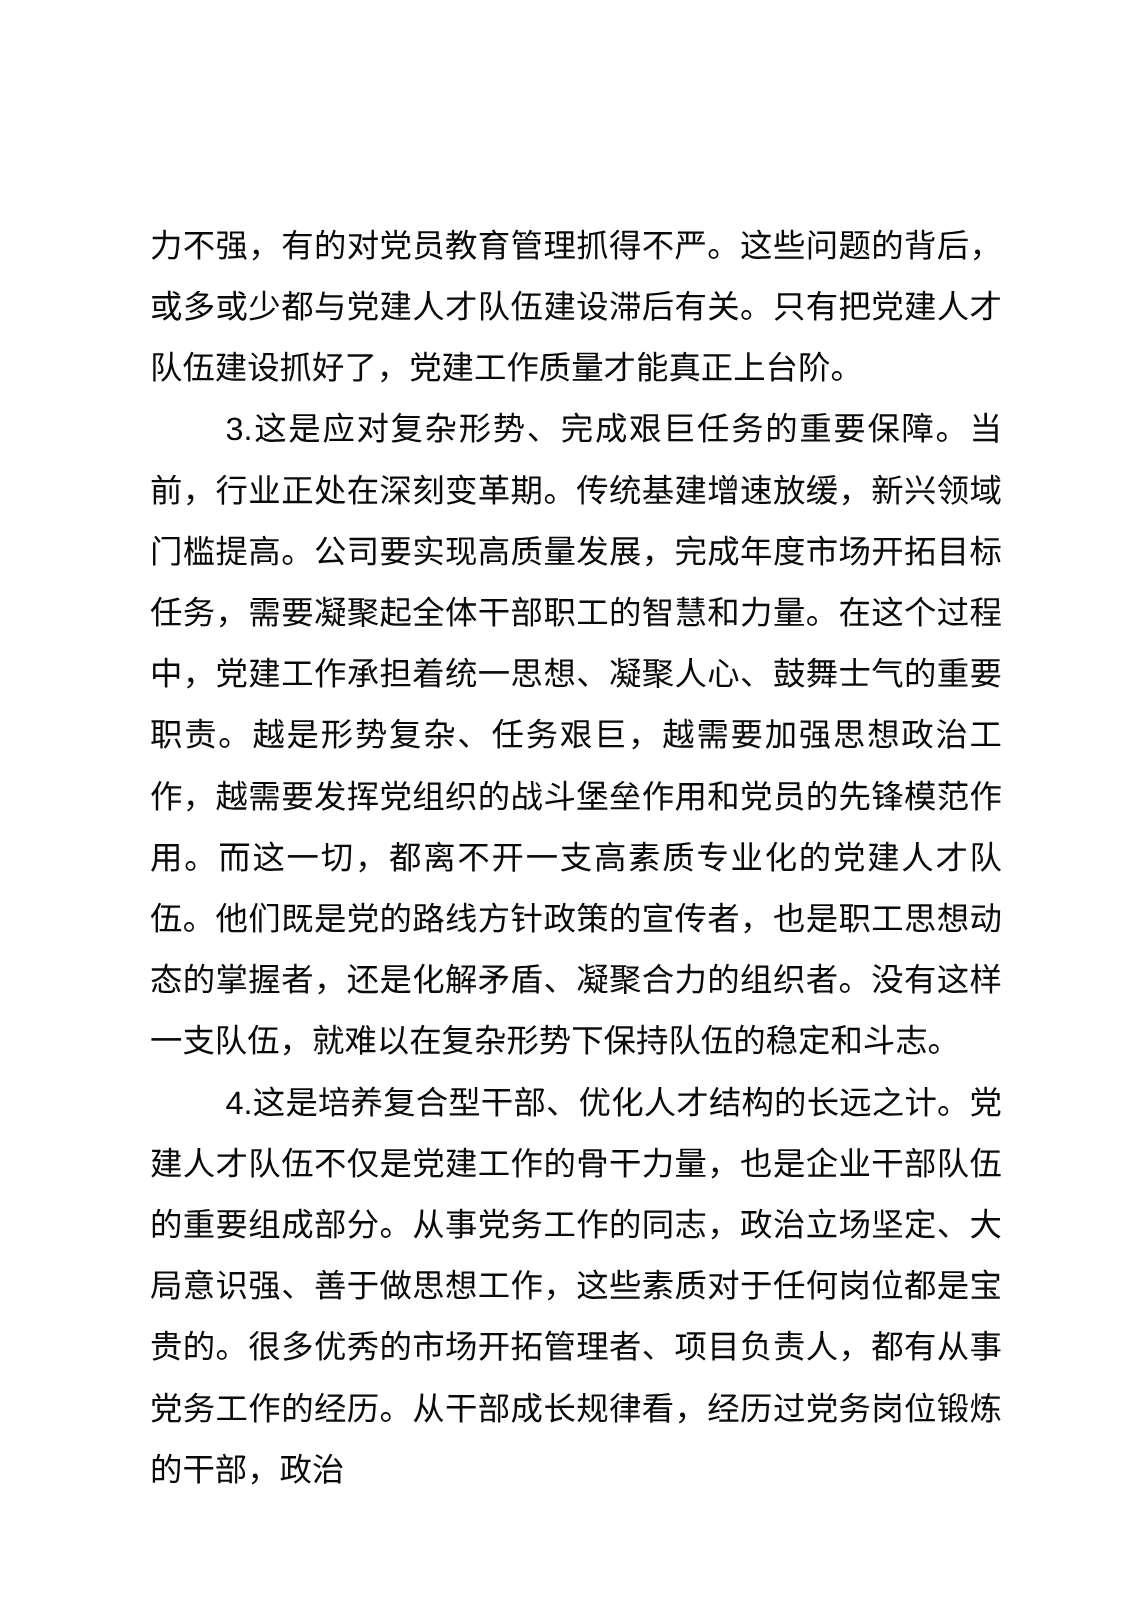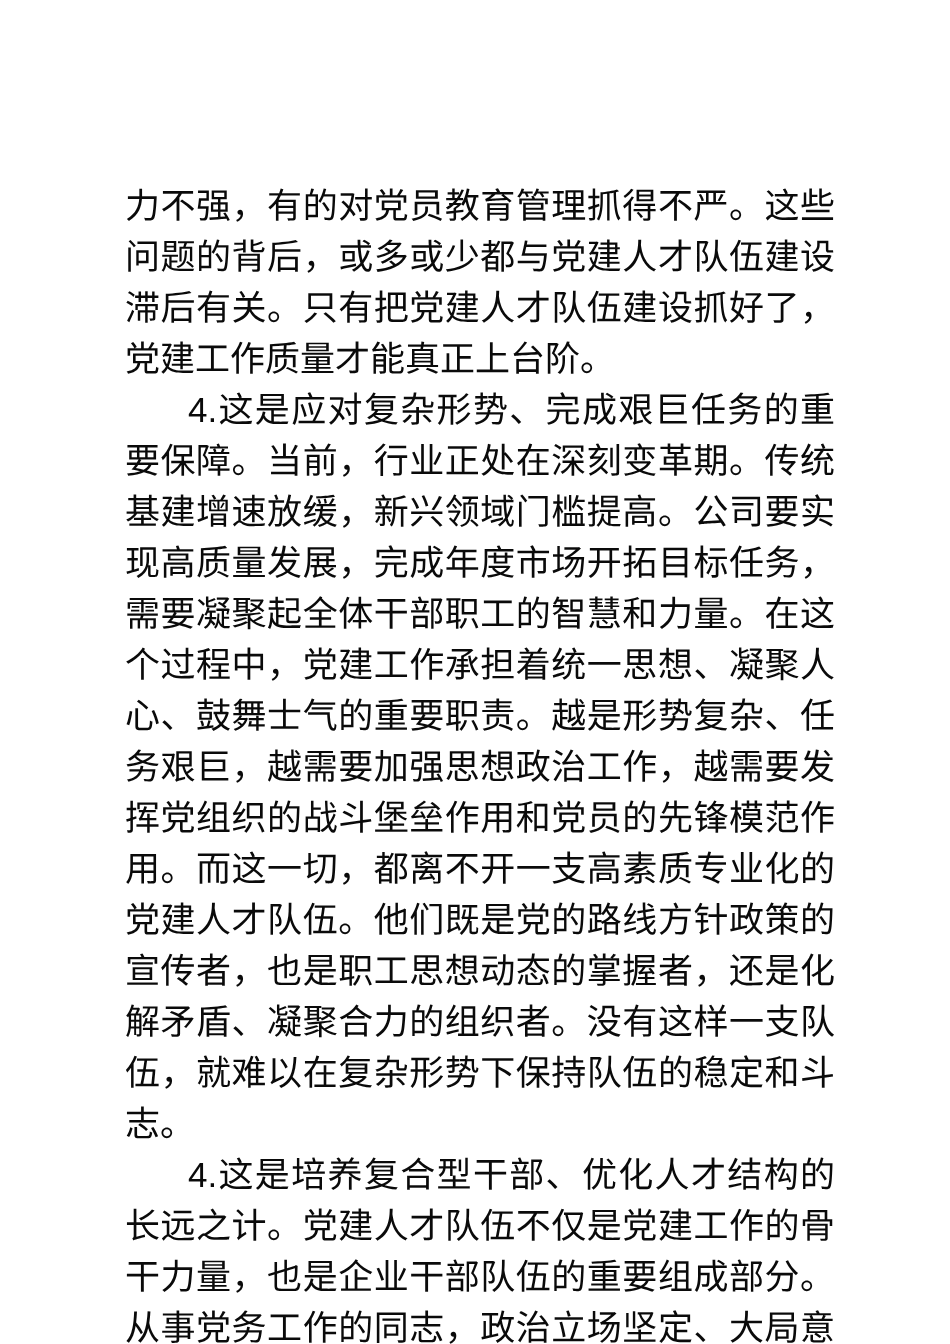--- a/index.html
+++ b/index.html
@@ -20,21 +20,21 @@
     box-sizing: border-box;
   }
   .text-column {
     position: absolute;
     left: 125px;
     top: 180px;
     width: 710px;
   }
   .para {
     margin: 0;
-    font-size: 35px;
+    font-size: 27px;
     line-height: 51px;
     color: #0a0a0a;
     text-align: justify;
     text-justify: inter-ideograph;
     text-align-last: left;
     letter-spacing: 0;
     font-weight: 400;
     word-break: break-all;
     overflow-wrap: break-word;
   }
@@ -43,18 +43,18 @@
   }
 </style>
 </head>
 <body>
 
 <div class="page">
   <div class="text-column">
 
     <p class="para">力不强，有的对党员教育管理抓得不严。这些问题的背后，或多或少都与党建人才队伍建设滞后有关。只有把党建人才队伍建设抓好了，党建工作质量才能真正上台阶。</p>
 
-    <p class="para indent">4.这是应对复杂形势、完成艰巨任务的重要保障。当前，行业正处在深刻变革期。传统基建增速放缓，新兴领域门槛提高。公司要实现高质量发展，完成年度市场开拓目标任务，需要凝聚起全体干部职工的智慧和力量。在这个过程中，党建工作承担着统一思想、凝聚人心、鼓舞士气的重要职责。越是形势复杂、任务艰巨，越需要加强思想政治工作，越需要发挥党组织的战斗堡垒作用和党员的先锋模范作用。而这一切，都离不开一支高素质专业化的党建人才队伍。他们既是党的路线方针政策的宣传者，也是职工思想动态的掌握者，还是化解矛盾、凝聚合力的组织者。没有这样一支队伍，就难以在复杂形势下保持队伍的稳定和斗志。</p>
+    <p class="para indent">3.这是应对复杂形势、完成艰巨任务的重要保障。当前，行业正处在深刻变革期。传统基建增速放缓，新兴领域门槛提高。公司要实现高质量发展，完成年度市场开拓目标任务，需要凝聚起全体干部职工的智慧和力量。在这个过程中，党建工作承担着统一思想、凝聚人心、鼓舞士气的重要职责。越是形势复杂、任务艰巨，越需要加强思想政治工作，越需要发挥党组织的战斗堡垒作用和党员的先锋模范作用。而这一切，都离不开一支高素质专业化的党建人才队伍。他们既是党的路线方针政策的宣传者，也是职工思想动态的掌握者，还是化解矛盾、凝聚合力的组织者。没有这样一支队伍，就难以在复杂形势下保持队伍的稳定和斗志。</p>
 
     <p class="para indent">4.这是培养复合型干部、优化人才结构的长远之计。党建人才队伍不仅是党建工作的骨干力量，也是企业干部队伍的重要组成部分。从事党务工作的同志，政治立场坚定、大局意识强、善于做思想工作，这些素质对于任何岗位都是宝贵的。很多优秀的市场开拓管理者、项目负责人，都有从事党务工作的经历。从干部成长规律看，经历过党务岗位锻炼的干部，政治</p>
 
   </div>
 </div>
 
 </body></html>

